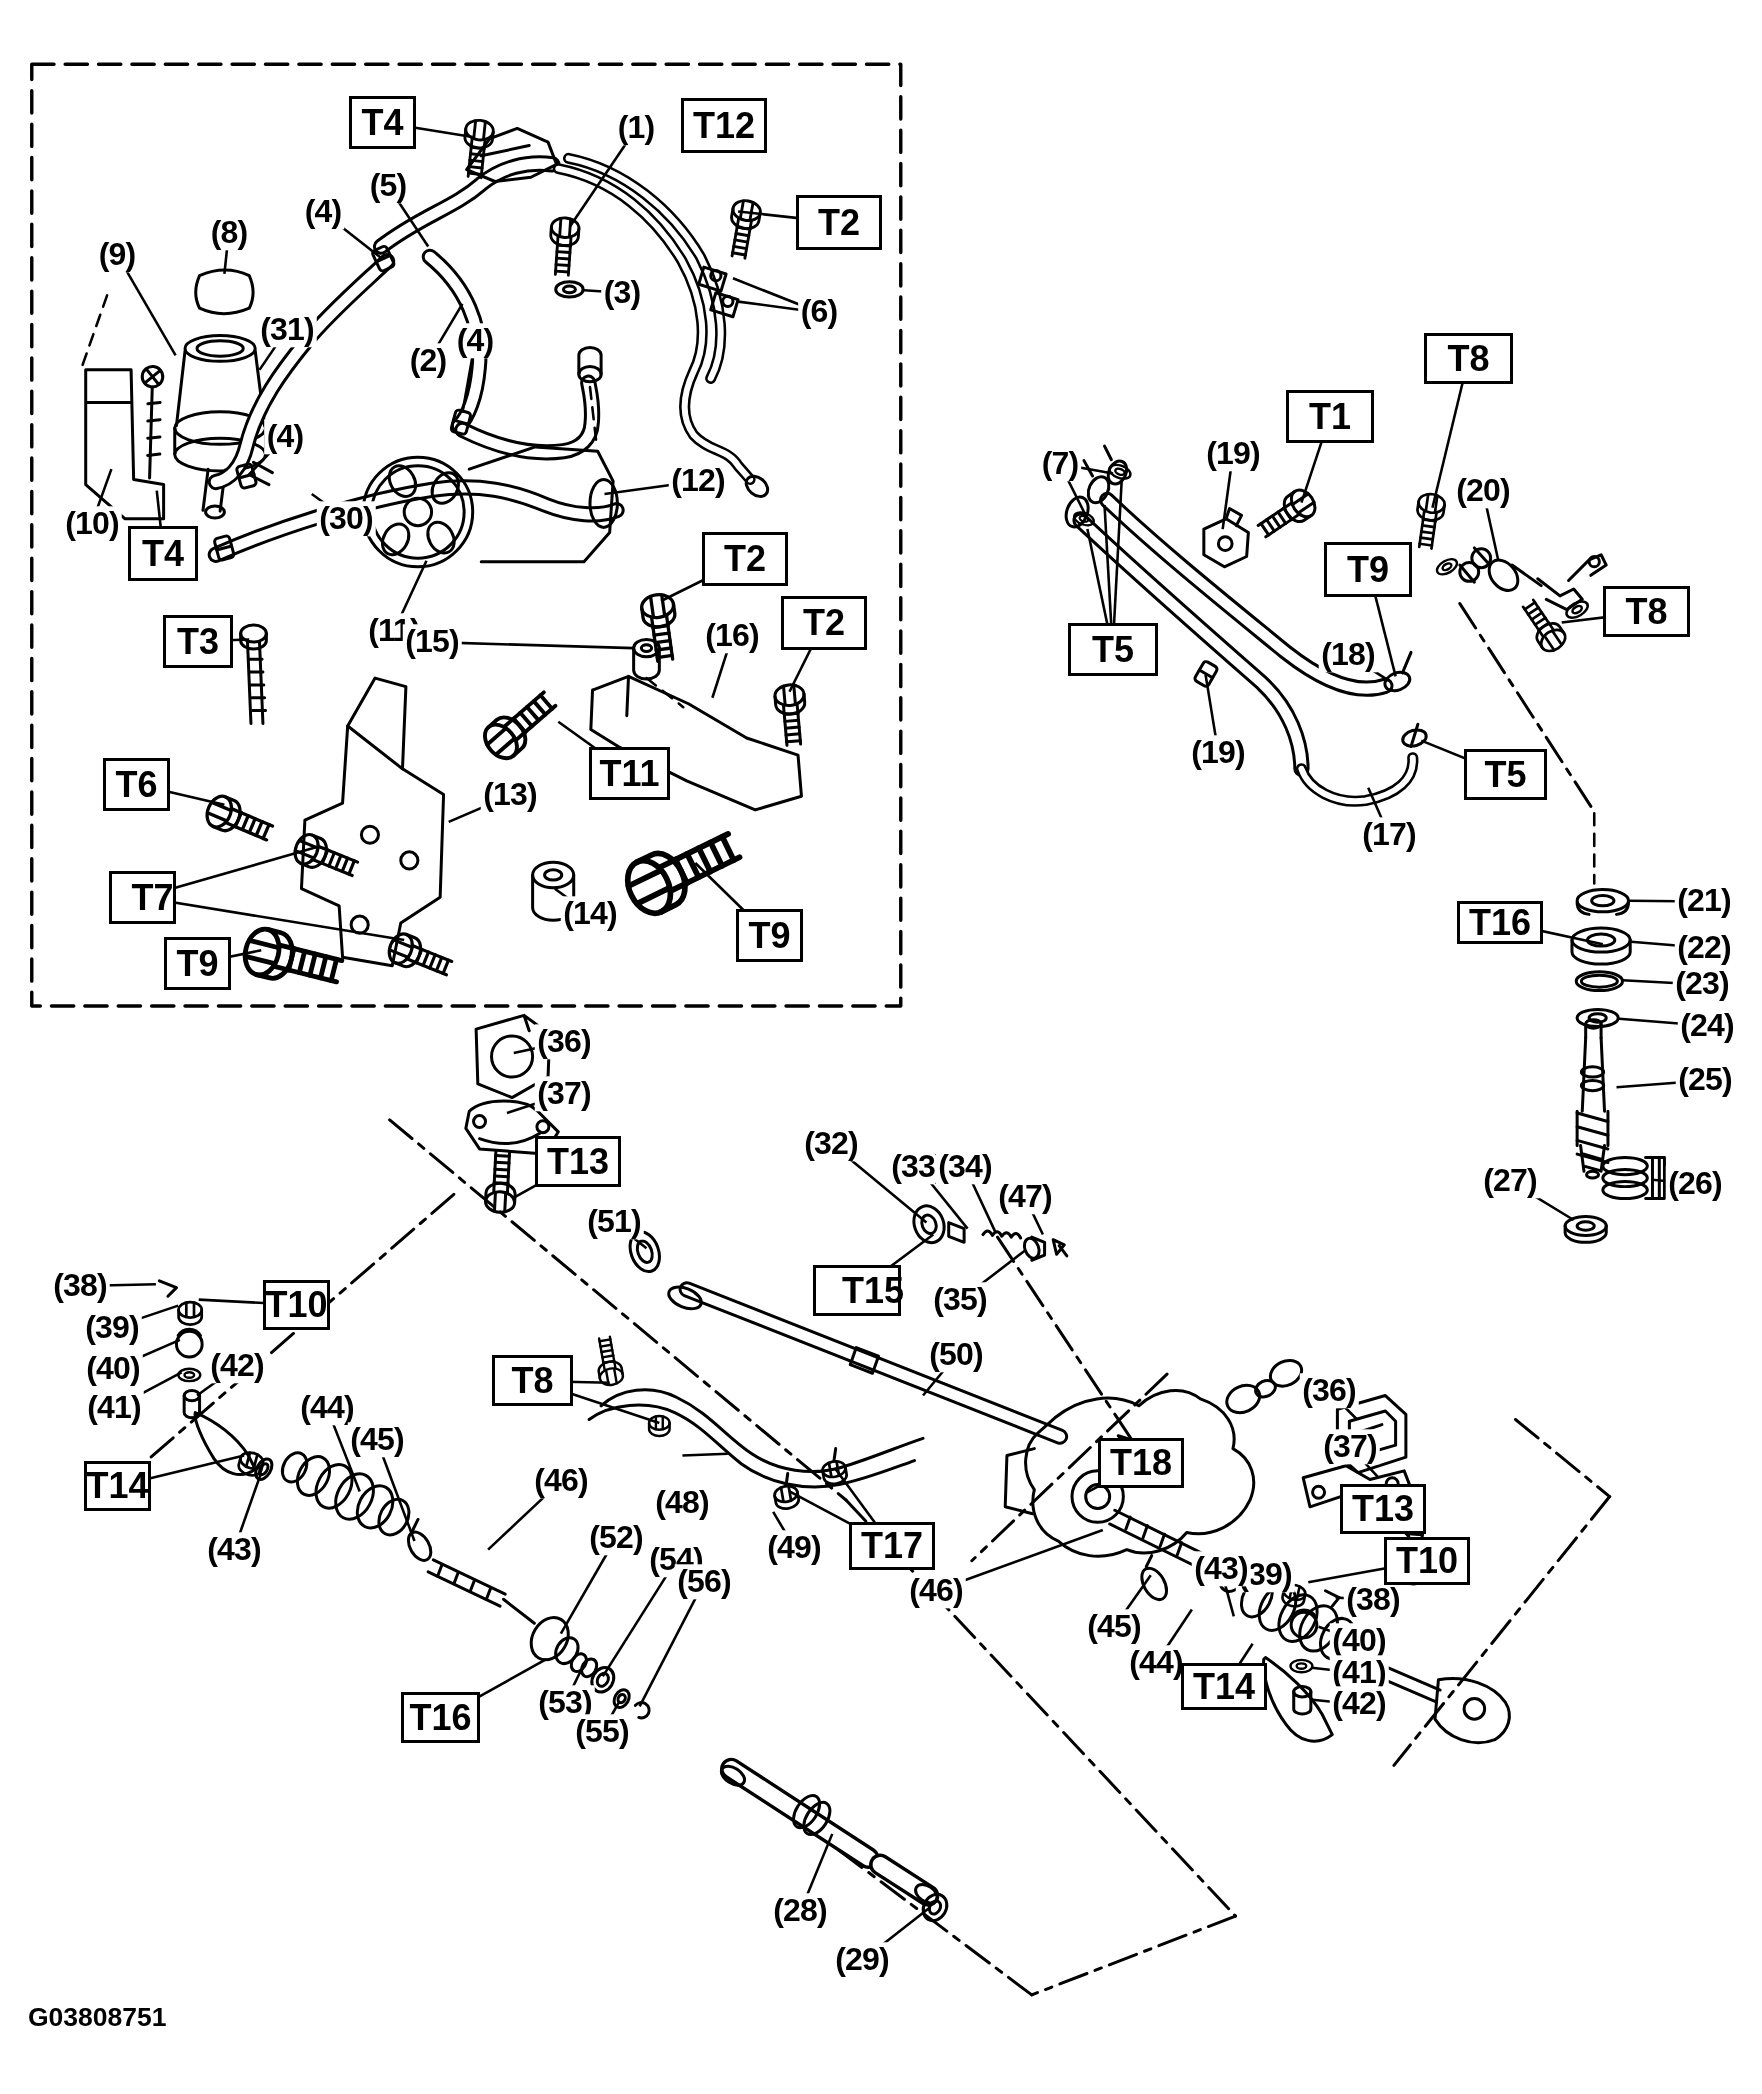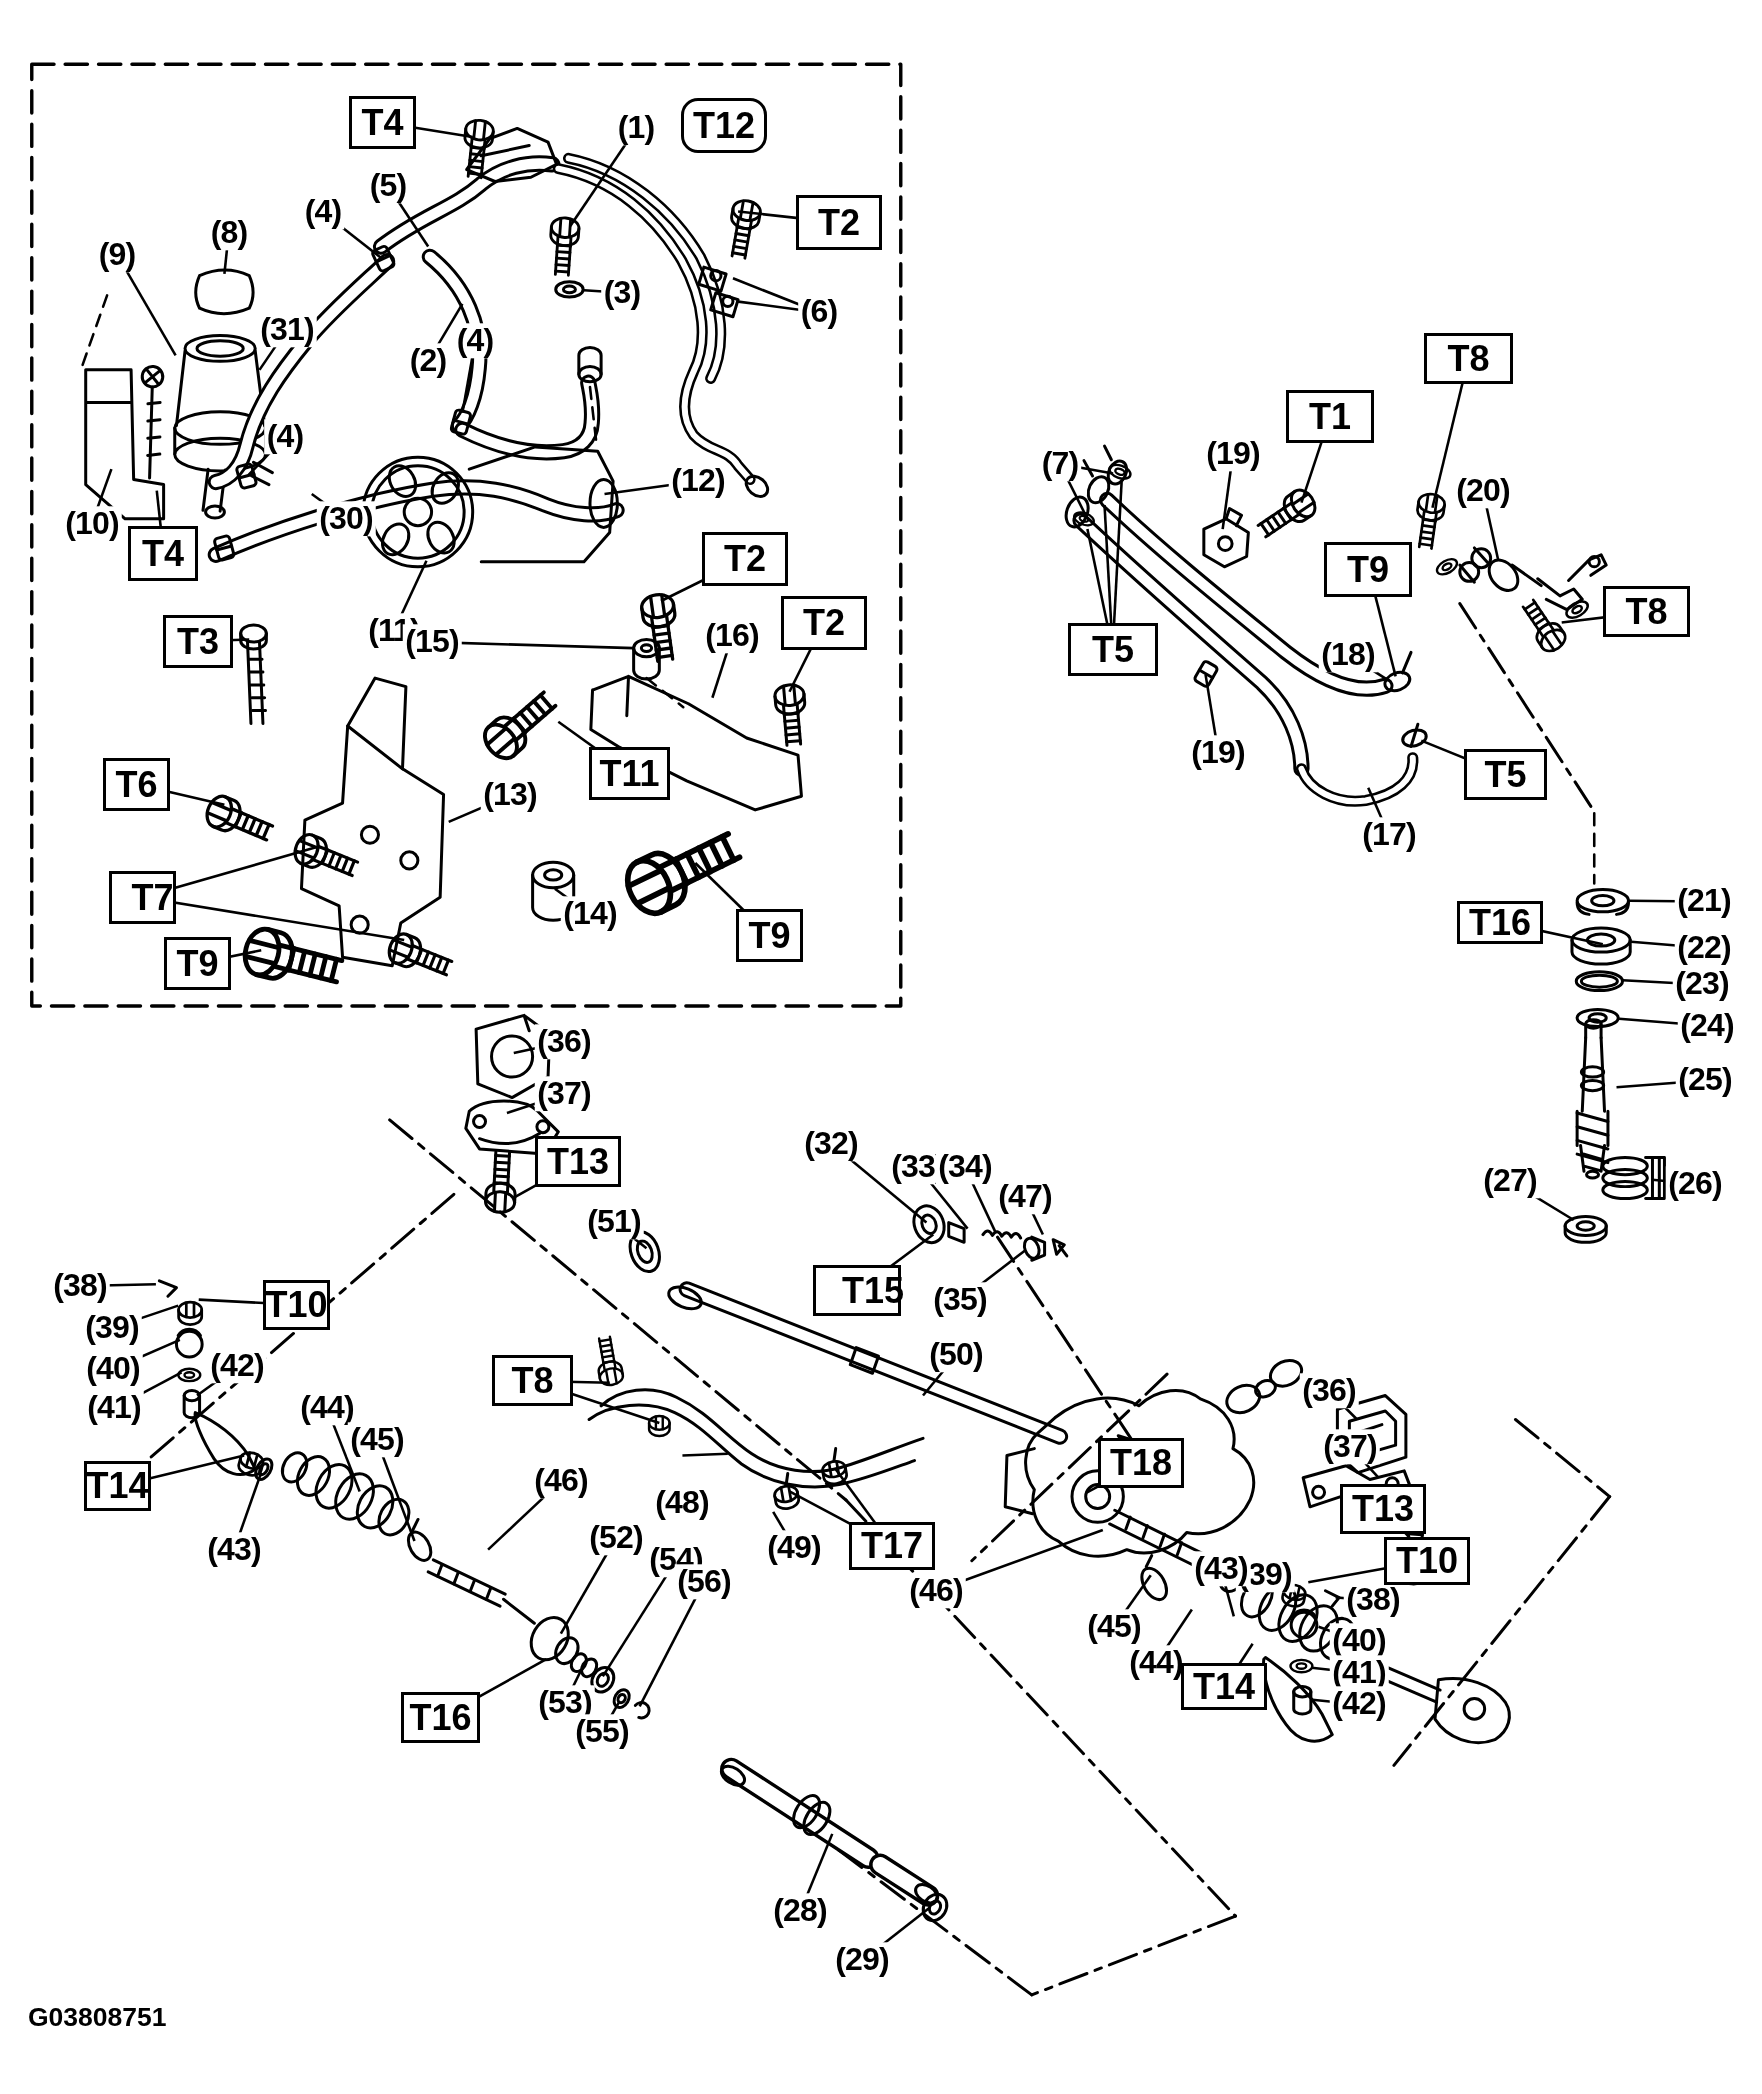--- a/index.html
+++ b/index.html
@@ -582,21 +582,21 @@
       <div class="callout" style="left: 1359px; top: 1704px;">(42)</div>
       <div class="callout" style="left: 1221px; top: 1569px;">(43)</div>
       <div class="callout" style="left: 1114px; top: 1627px;">(45)</div>
       <div class="callout" style="left: 1156px; top: 1663px;">(44)</div>
       <div class="callout" style="left: 936px; top: 1591px;">(46)</div>
       <div class="callout" style="left: 800px; top: 1911px;">(28)</div>
       <div class="callout" style="left: 862px; top: 1960px;">(29)</div>
     </div>
   <div id="tbox-layer">
       <div class="tbox" style="left: 349px; top: 96px; width: 67px; height: 53px;">T4</div>
-      <div class="tbox" style="left: 681px; top: 98px; width: 86px; height: 55px; border-radius: 17px;">T12</div>
+      <div class="tbox" style="left: 681px; top: 98px; width: 86px; height: 55px;">T12</div>
       <div class="tbox" style="left: 796px; top: 195px; width: 86px; height: 55px;">T2</div>
       <div class="tbox" style="left: 128px; top: 526px; width: 70px; height: 55px;">T4</div>
       <div class="tbox" style="left: 163px; top: 615px; width: 70px; height: 53px;">T3</div>
       <div class="tbox" style="left: 702px; top: 532px; width: 86px; height: 54px;">T2</div>
       <div class="tbox" style="left: 781px; top: 596px; width: 86px; height: 54px;">T2</div>
       <div class="tbox" style="left: 589px; top: 747px; width: 81px; height: 53px;">T11</div>
       <div class="tbox" style="left: 103px; top: 758px; width: 67px; height: 53px;">T6</div>
       <div class="tbox" style="left: 109px; top: 871px; width: 67px; height: 53px; padding-left: 20px;">T7</div>
       <div class="tbox" style="left: 164px; top: 937px; width: 67px; height: 53px;">T9</div>
       <div class="tbox" style="left: 736px; top: 909px; width: 67px; height: 53px;">T9</div>

